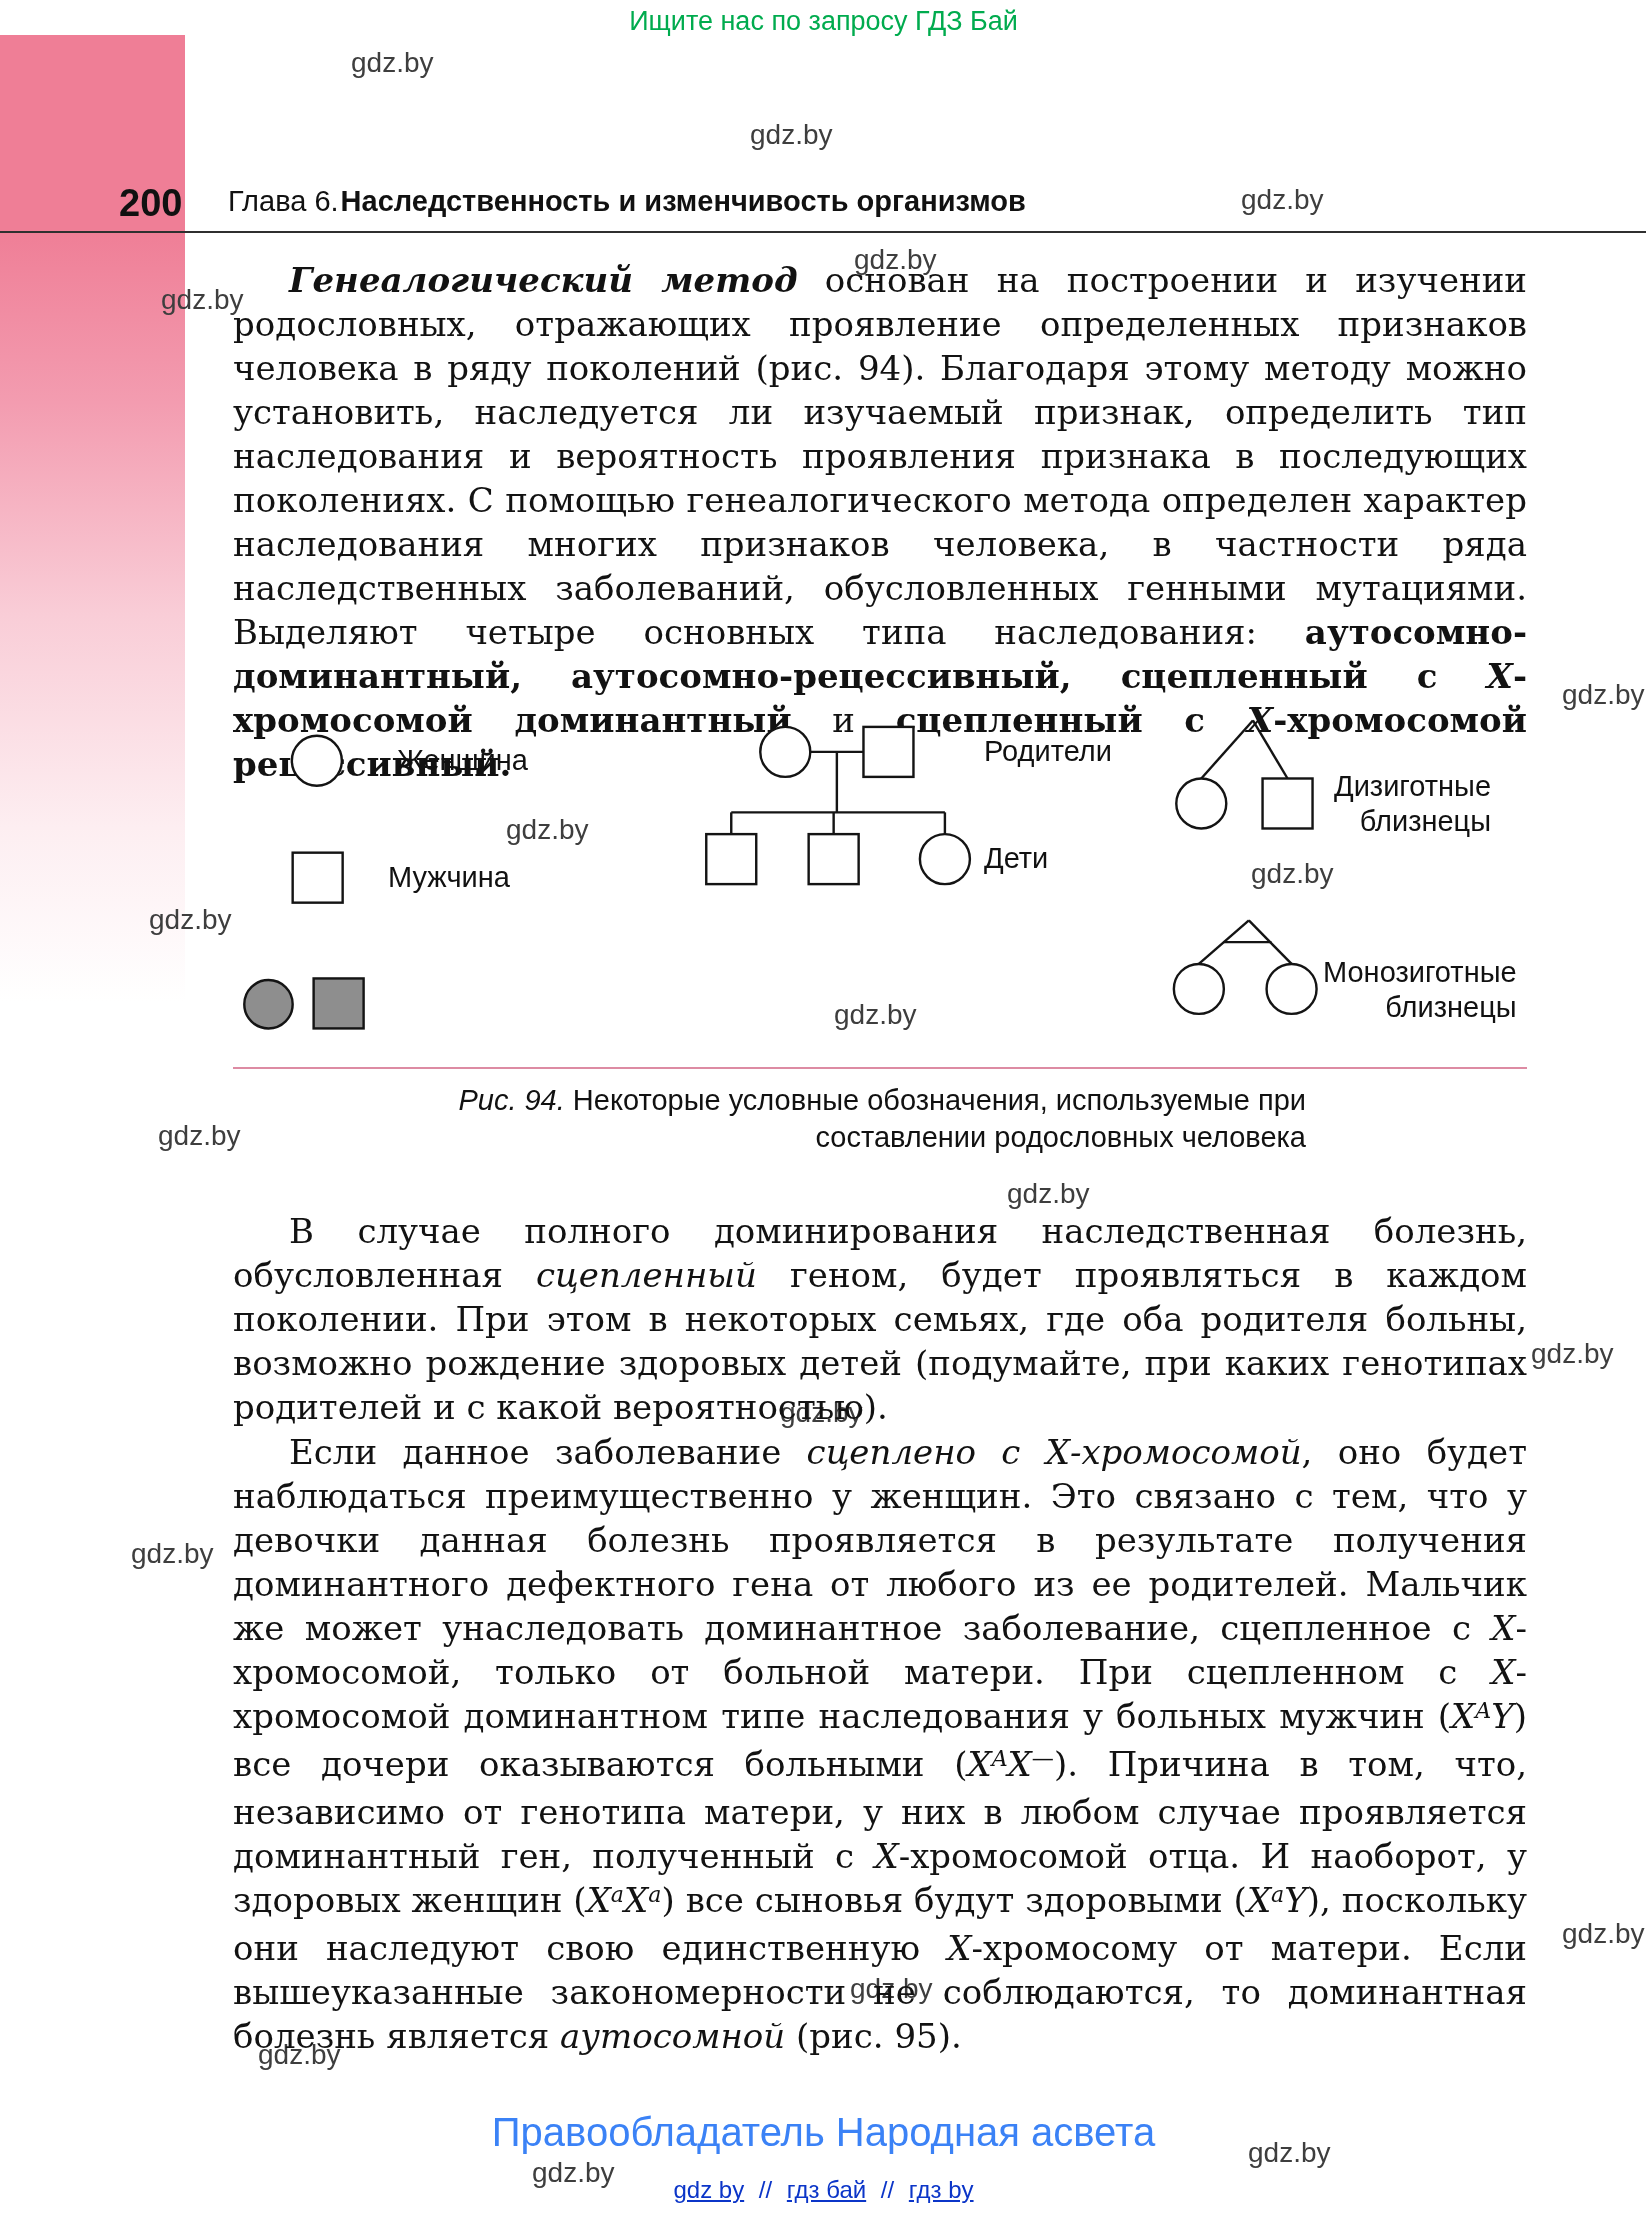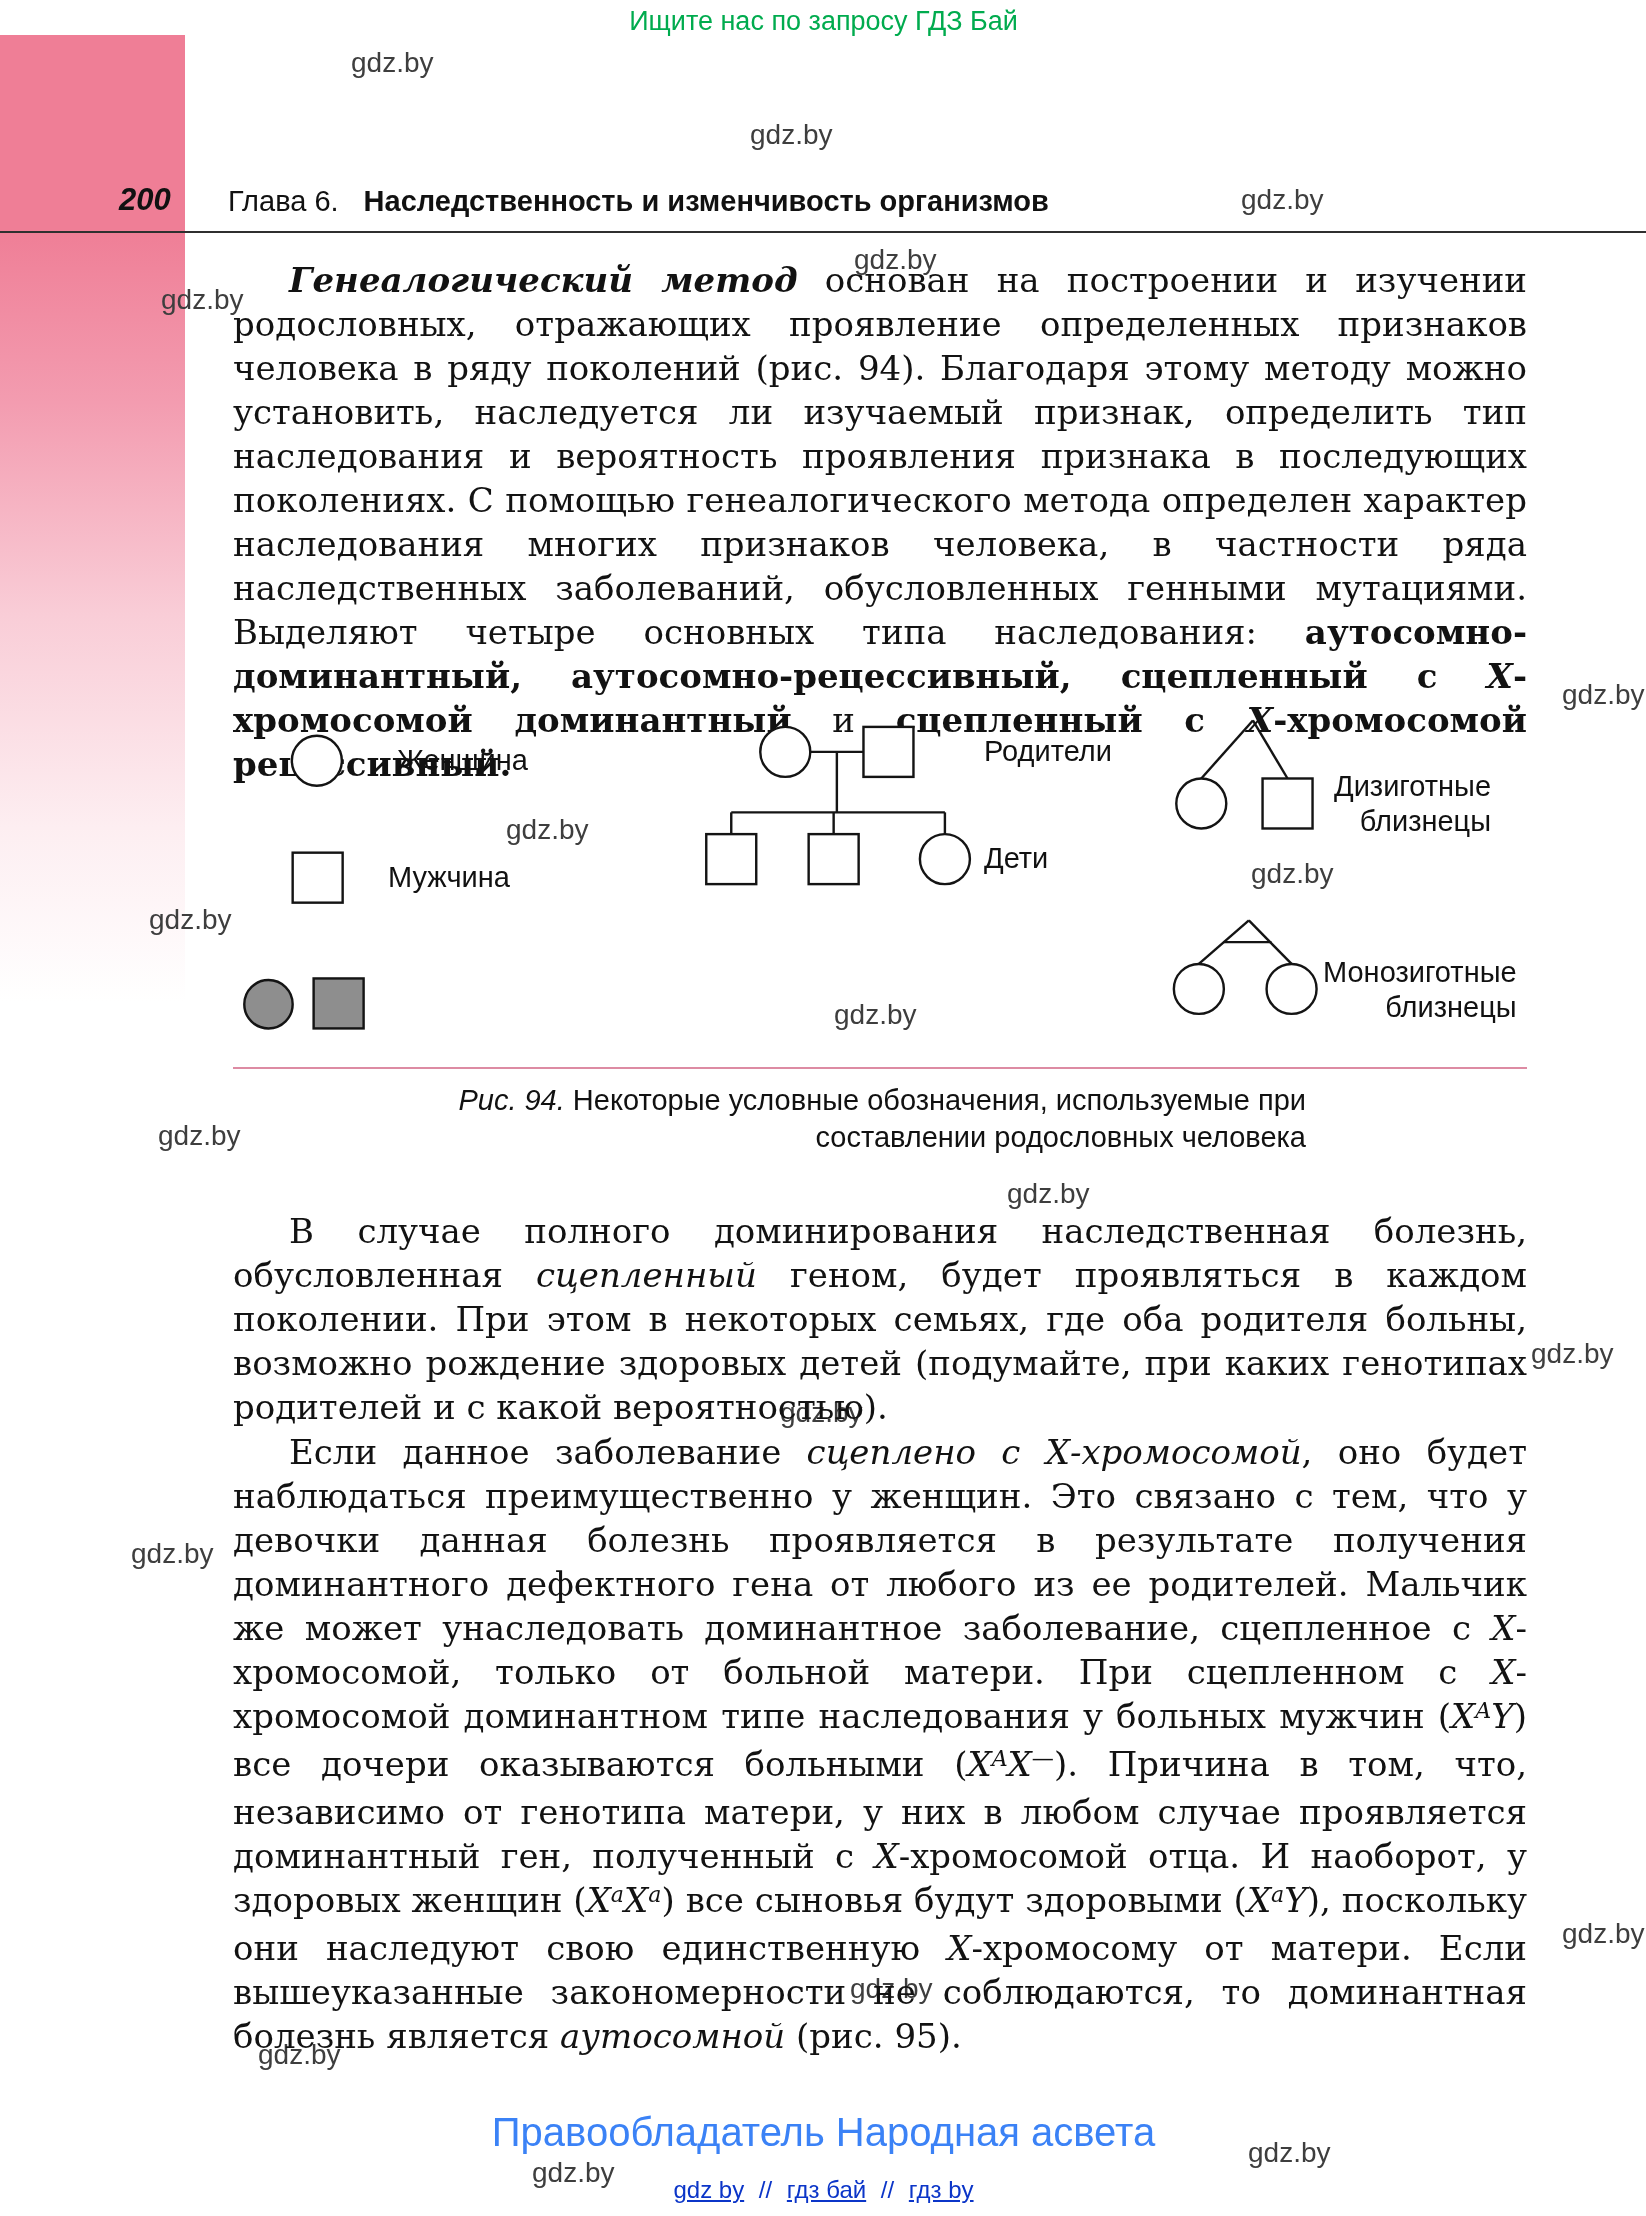--- a/index.html
+++ b/index.html
@@ -15,24 +15,24 @@
   .banner{
     top:6.4px;left:50%;transform:translateX(-50%);
     font-family:"Liberation Sans",sans-serif;font-size:27px;color:#00ab4e;white-space:nowrap;
   }
   .wm{
     position:absolute;font-family:"Liberation Sans",sans-serif;font-size:28px;
     color:#3e3e3e;white-space:nowrap;
   }
   .header-num{
     left:119px;top:182px;font-family:"Liberation Sans",sans-serif;
-    font-weight:bold;font-size:31px;color:#111;font-style:italic;
+    font-weight:bold;font-size:38px;color:#111;
   }
   .header-title{left:228px;top:185px;font-family:"Liberation Sans",sans-serif;font-size:29px;color:#111;white-space:nowrap;}
-  .header-title .prefix{margin-right:25px;}
+  .header-title .prefix{margin-right:2px;}
   .header-title b{font-weight:bold;}
   .rule{left:0;top:231px;width:1647px;height:2.4px;background:#2f2f2f;}
   .para{
     left:233px;width:1294px;margin:0;font-size:34px;line-height:44px;
     text-align:justify;text-indent:56px;color:#121212;
   }
   #p1{top:258px;} #p2{top:1209px;} #p3{top:1430px;}
   .figure{left:233px;top:709px;width:1294px;height:347px;text-align:right;}
   .figure svg{position:absolute;left:0;top:0;}
   .sym{fill:#ffffff;stroke:#141414;stroke-width:3;}

